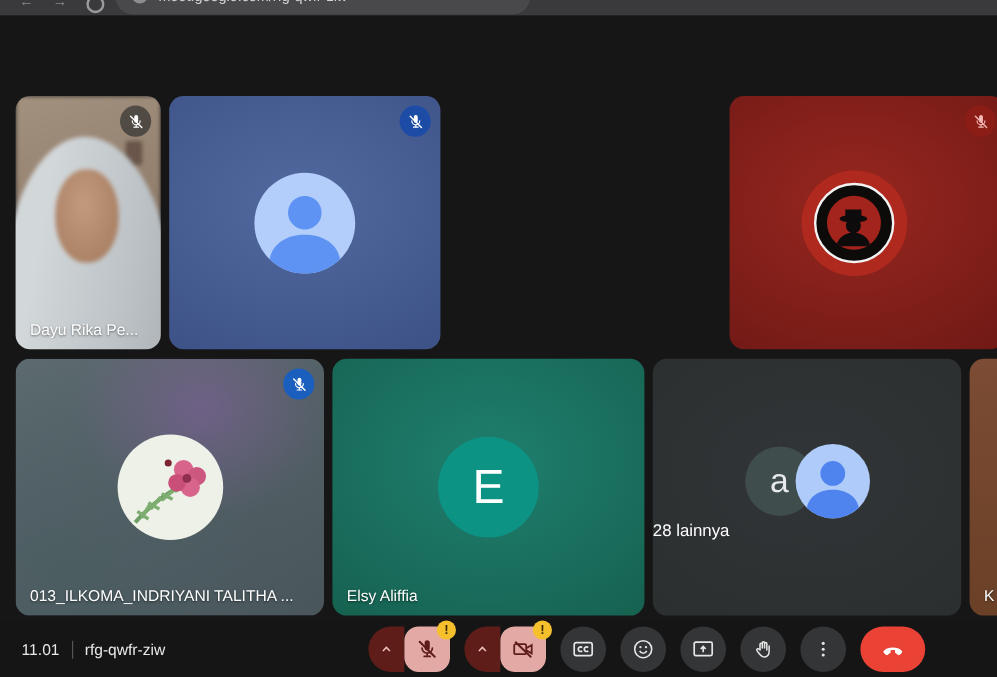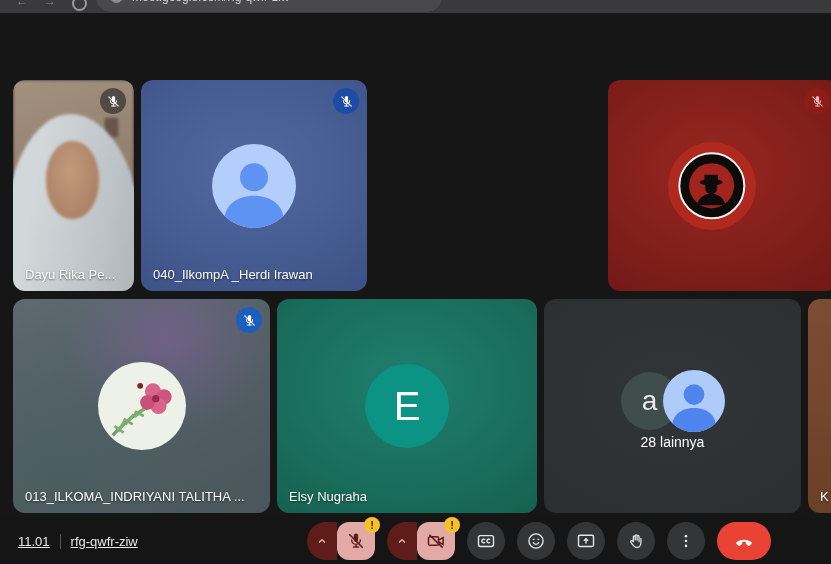--- a/index.html
+++ b/index.html
@@ -43,25 +43,25 @@
   .logo-outer{background:#b0291f;}
   .logo-black{position:absolute;left:50%;top:50%;transform:translate(-50%,-50%);
               width:72%;height:72%;border-radius:50%;background:#0d0a0a;border:2px solid #f2f2f2;}
   .logo-red{position:absolute;left:50%;top:50%;transform:translate(-50%,-50%);
             width:52%;height:52%;border-radius:50%;background:#a3241c;overflow:hidden;}
   
   .ov-row{position:absolute;left:0;right:0;top:33%;display:flex;justify-content:center;align-items:center;}
   .ov-a{width:58px;height:58px;border-radius:50%;background:#3f4d4d;color:#e8eaed;font-size:28px;
         display:flex;align-items:center;justify-content:center;}
   .ov-p{width:62px;height:62px;border-radius:50%;background:#aecbfa;margin-left:-16px;overflow:hidden;position:relative;}
-  .ov-label{position:absolute;left:0;right:0;top:63%;text-align:center;color:#fff;font-size:14px;}
+  .ov-label{position:absolute;left:0;right:0;top:63%;color:#fff;font-size:14px;}
   
   .bottom-bar{position:absolute;left:0;bottom:0;width:831px;height:46px;background:#151516;}
   .meet-info{position:absolute;left:18px;top:0;height:46px;display:flex;align-items:center;gap:10px;
-             color:#e8e8e8;font-size:13px;font-weight:500;text-decoration:underline;}
+             color:#e8e8e8;font-size:13px;font-weight:500;}
   .info-div{width:1px;height:15px;background:#555;}
   .controls{position:absolute;left:307px;top:4px;height:38px;display:flex;align-items:center;gap:12px;}
   .ctl-group{position:relative;width:68px;height:38px;display:flex;}
   .seg-caret{width:30px;height:38px;background:#5e1d18;border-radius:19px 0 0 19px;
              display:flex;align-items:center;justify-content:center;color:#eec0bb;}
   .seg-main{width:38px;height:38px;background:#e3aaa5;border-radius:12px;margin-left:0px;
             display:flex;align-items:center;justify-content:center;color:#5e1d18;}
   .warn{position:absolute;top:-5px;right:-5px;width:16px;height:16px;border-radius:50%;background:#f6c02d;
         color:#3c2d00;font-size:11px;font-weight:bold;display:flex;align-items:center;justify-content:center;}
   .ctl-btn{width:38px;height:38px;border-radius:50%;background:#333537;color:#e6e6e6;
@@ -129,21 +129,20 @@
         <path d="M7 44c0-9.5 7.6-14.5 17-14.5S41 34.5 41 44v6H7z" fill="#5f93f3"></path>
       </svg>
     </div>
     <div class="badge" style="background:#1d4ca6">
       <svg width="15" height="15" viewBox="0 0 24 24">
         <path d="M12 3a2.6 2.6 0 0 0-2.6 2.6v5a2.6 2.6 0 0 0 5.2 0v-5A2.6 2.6 0 0 0 12 3z" fill="currentColor"></path>
         <path d="M6.8 10.8a5.2 5.2 0 0 0 10.4 0M12 16v3.2M9 19.2h6" stroke="currentColor" stroke-width="1.6" fill="none" stroke-linecap="round"></path>
         <path d="M4.5 4.5l15 15" stroke="currentColor" stroke-width="1.9" stroke-linecap="round"></path>
       </svg>
     </div>
-    <div class="tile-name">040_IlkompA _Herdi Irawan</div>
   </div>
 
 
   <div class="tile" style="left:608px;top:67px;width:230px;height:211px;background:radial-gradient(300px 240px at 45% 42%,#97271f,#6e1815 70%,#571210);">
     <div class="avatar logo-outer" style="width:88px;height:88px;left:45%;">
       <div class="logo-black"></div>
       <div class="logo-red">
         <svg width="46" height="46" viewBox="0 0 48 48">
           <ellipse cx="23" cy="20" rx="12" ry="3.4" fill="#0d0b0b"></ellipse>
           <path d="M16 12h14v8H16z" fill="#0d0b0b"></path>
@@ -181,21 +180,21 @@
         <path d="M4.5 4.5l15 15" stroke="currentColor" stroke-width="1.9" stroke-linecap="round"></path>
       </svg>
     </div>
     <div class="tile-name">013_ILKOMA_INDRIYANI TALITHA ...</div>
   </div>
 
   <div class="tile" style="left:277px;top:286px;width:260px;height:214px;background:radial-gradient(300px 240px at 50% 40%,#1f7f6e,#166150 70%,#114b3f);">
     <div class="avatar" style="width:84px;height:84px;background:#0c9384;color:#fff;font-size:40px;">
       <span>E</span>
     </div>
-    <div class="tile-name">Elsy Nugraha</div>
+    <div class="tile-name">Elsy Aliffia</div>
   </div>
 
   <div class="tile" style="left:544px;top:286px;width:257px;height:214px;background:radial-gradient(260px 200px at 50% 45%,#323537,#2a2d2e);">
     <div class="ov-row">
       <div class="ov-a">
         <span>a</span>
       </div>
       <div class="ov-p">
         <svg width="62" height="62" viewBox="0 0 48 48">
           <circle cx="24" cy="19" r="8" fill="#4f83ee"></circle>

